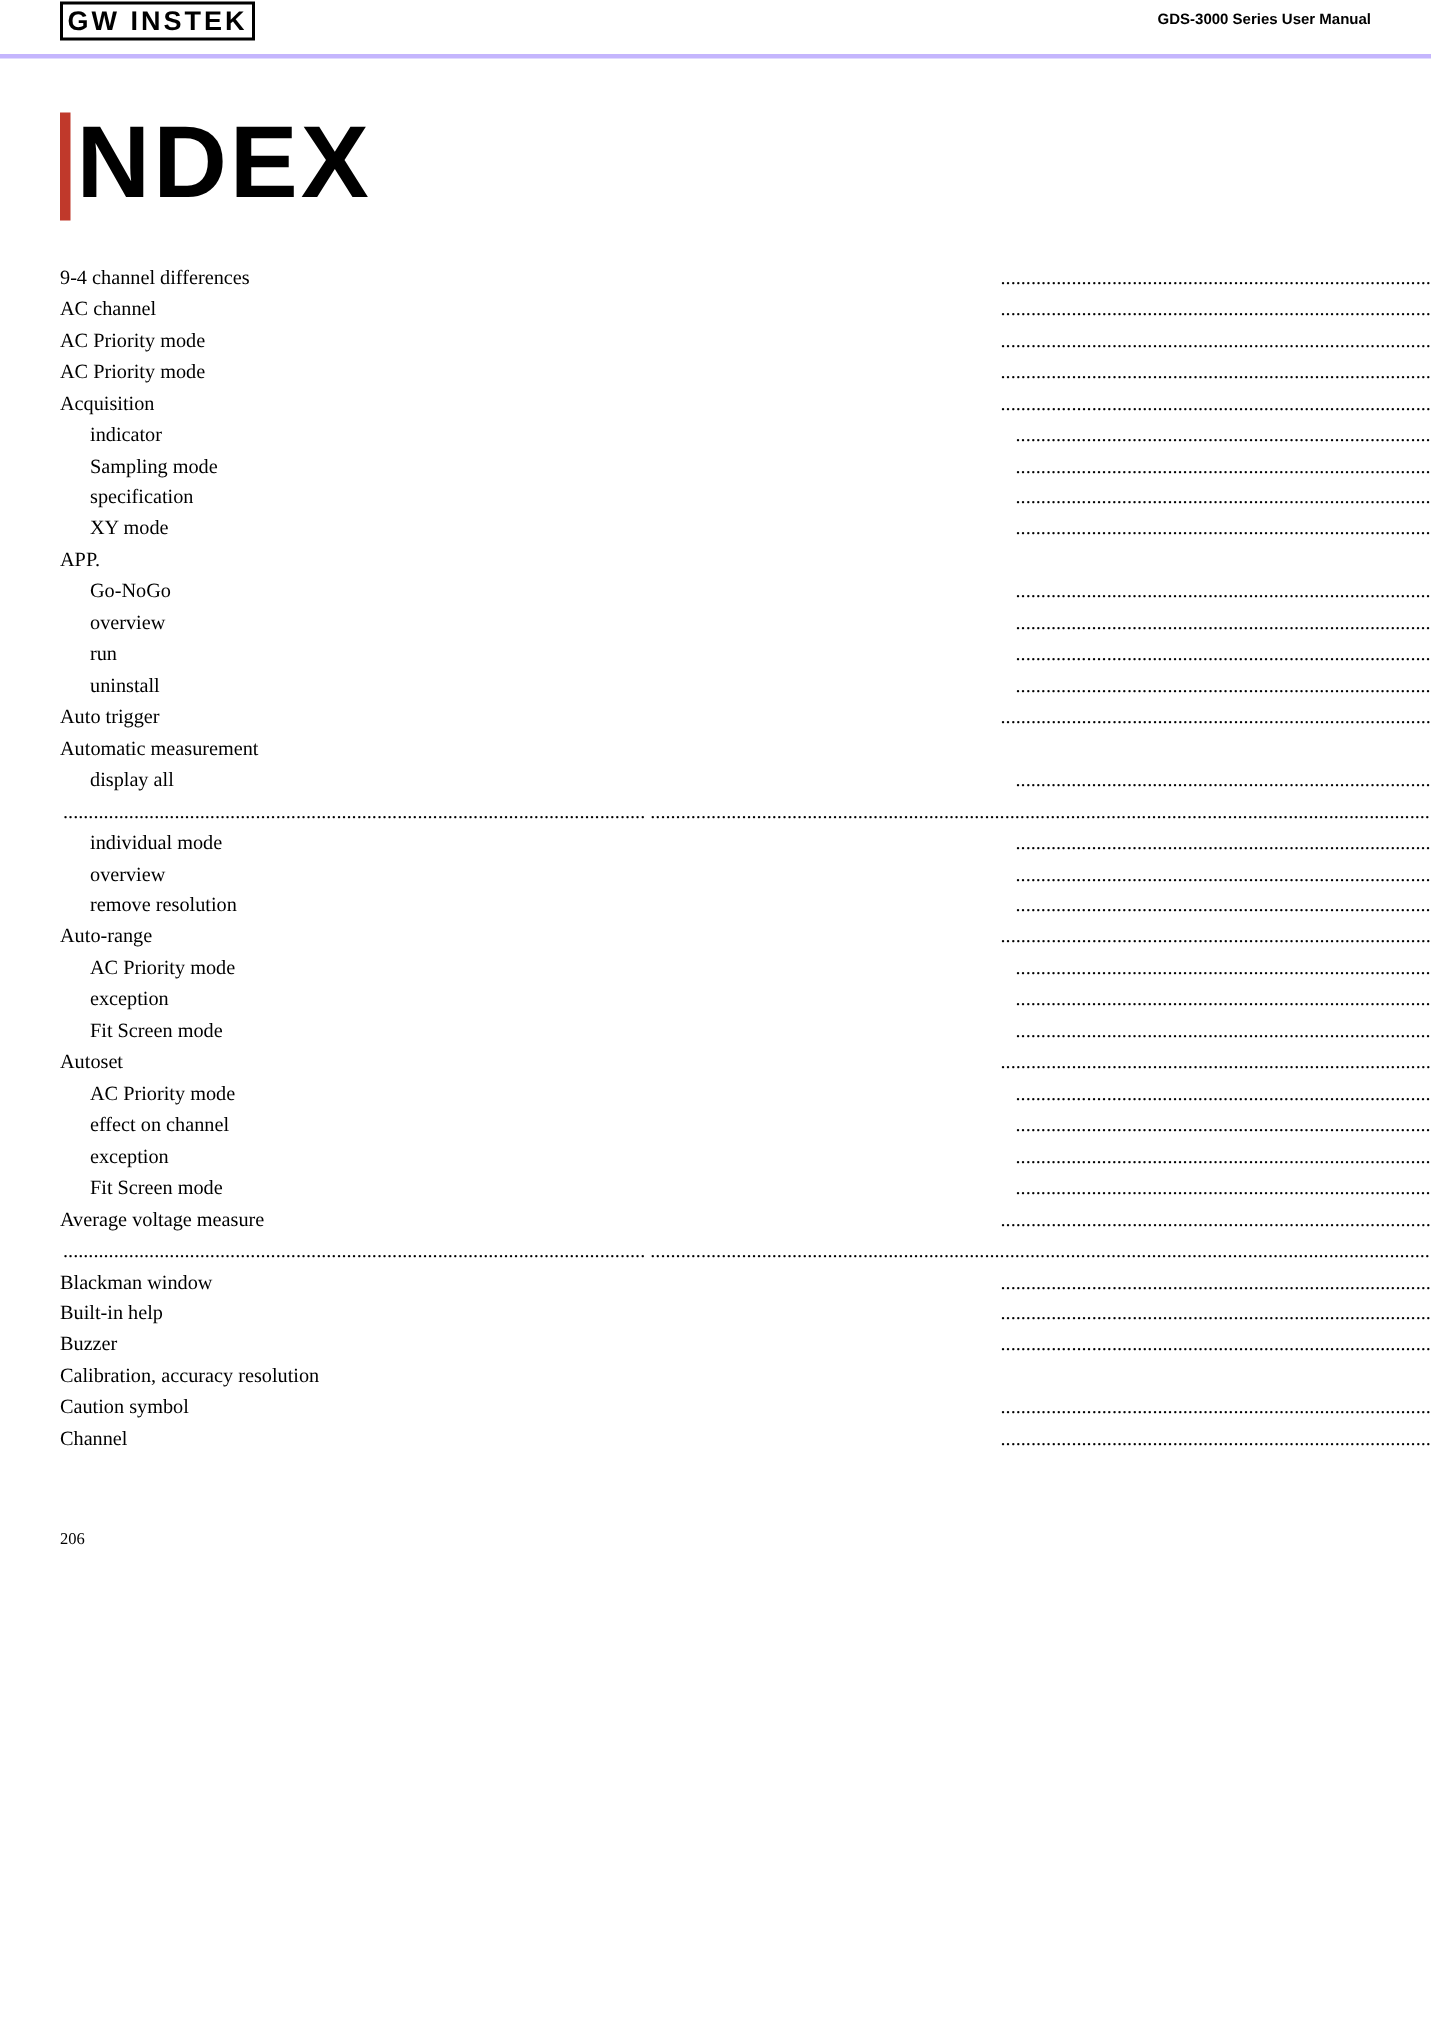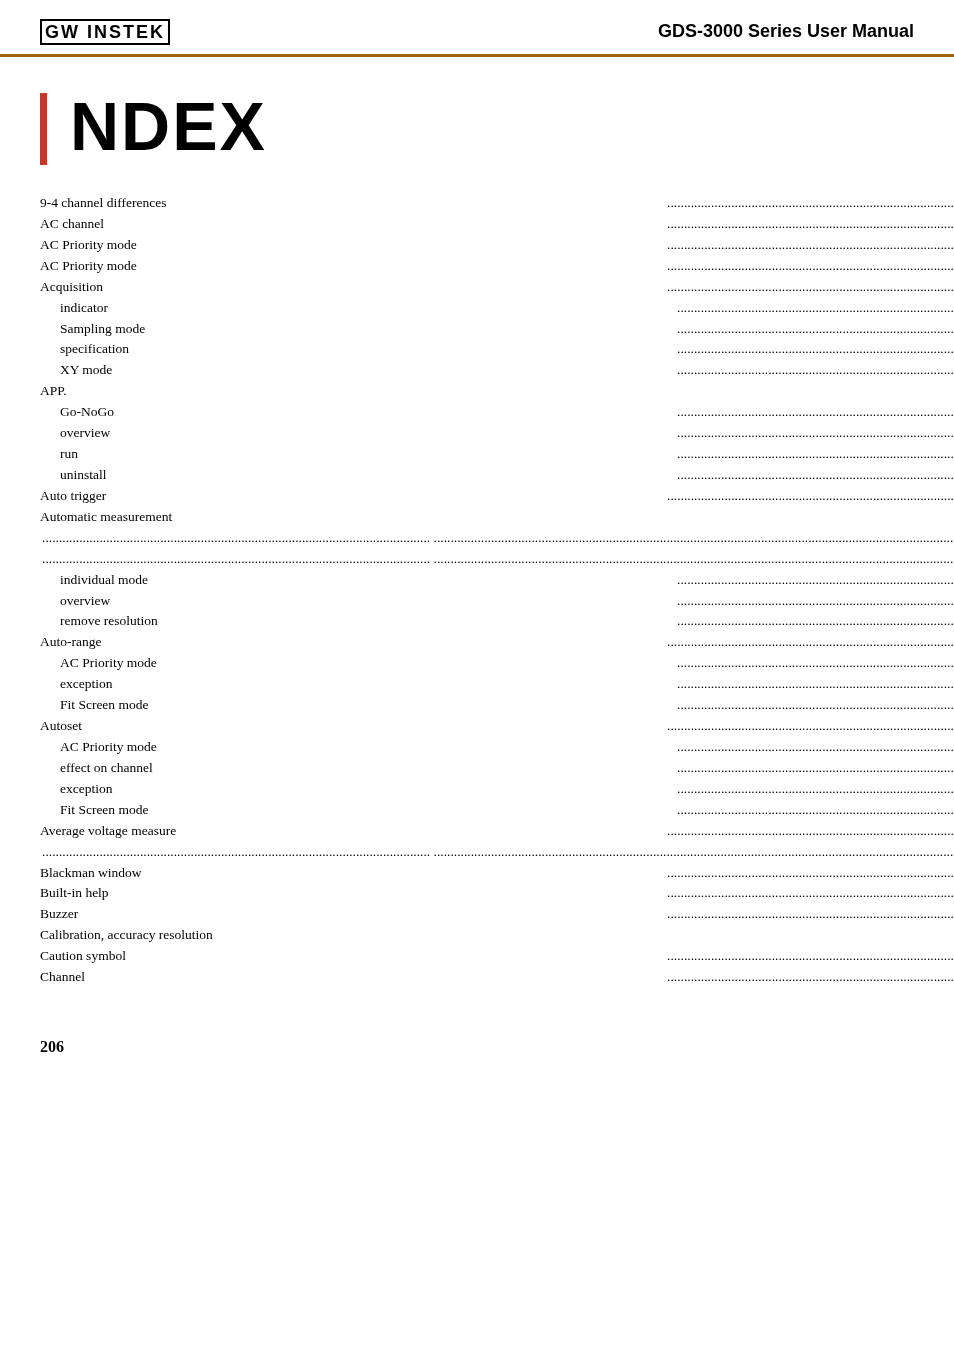--- a/index.html
+++ b/index.html
@@ -9,48 +9,47 @@
       font-size: 14px;
       color: #000;
       width: 954px;
       min-height: 1349px;
     }
 
     .header {
       display: flex;
       justify-content: space-between;
       align-items: center;
-      padding: 18px 40px 10px 40px;
-      border-bottom: 3px solid #a16207;
+      padding: 0 40px 10px 40px;
+      border-bottom: 3px solid #c4b5fd;
     }
 
     .logo {
       font-family: Arial, sans-serif;
       font-weight: 900;
       font-size: 22px;
       letter-spacing: 2px;
       color: #000;
     }
 
     .manual-title {
       font-family: Arial, sans-serif;
-      font-size: 18px;
+      font-size: 10px;
       font-weight: bold;
       color: #000;
     }
 
     .page-content {
       padding: 30px 40px 40px 40px;
     }
 
     .index-title {
       display: flex;
       align-items: flex-start;
       margin-bottom: 28px;
-      gap: 19px;
     }
     .index-bar {
       width: 7px;
       height: 72px;
       background: #c0392b;
       margin-right: 4px;
       margin-top: 6px;
     }
     .index-word {
       font-family: Arial, sans-serif;
@@ -79,22 +78,22 @@
     .index-entry .entry-name {
       flex: 1;
     }
 
     .indent1 {
       padding-left: 20px;
     }
 
     .page-footer {
       padding: 10px 40px;
-      font-weight: bold;
-      font-size: 16px;
+      font-weight: normal;
+      font-size: 11px;
     }
 
     .dots {
       flex: 1;
       overflow: hidden;
       white-space: nowrap;
       padding: 0 2px;
     }
     .dots::after {
       content: ' ....................................................................................................................................................................................................................................';
@@ -179,20 +178,21 @@
           <span class="dots" style="flex: 1 1 0%; overflow: hidden; display: inline-block; vertical-align: baseline; font-size: 13.5px; letter-spacing: 0px; white-space: nowrap;">...................................................................................................................</span>
         </div>
         <div class="index-entry">
           <span class="entry-name ">Auto trigger</span>
           <span class="dots" style="flex: 1 1 0%; overflow: hidden; display: inline-block; vertical-align: baseline; font-size: 13.5px; letter-spacing: 0px; white-space: nowrap;">...................................................................................................................</span>
         </div>
         <div class="index-entry">
           <span class="entry-name ">Automatic measurement</span>
         </div>
         <div class="index-entry">
+          <span class="entry-name indent1">display all</span>
           <span class="dots" style="flex: 1 1 0%; overflow: hidden; display: inline-block; vertical-align: baseline; font-size: 13.5px; letter-spacing: 0px; white-space: nowrap;">...................................................................................................................</span>
         </div>
         <div class="index-entry">
           <span class="dots" style="flex: 1 1 0%; overflow: hidden; display: inline-block; vertical-align: baseline; font-size: 13.5px; letter-spacing: 0px; white-space: nowrap;">...................................................................................................................</span>
         </div>
         <div class="index-entry">
           <span class="entry-name indent1">individual mode</span>
           <span class="dots" style="flex: 1 1 0%; overflow: hidden; display: inline-block; vertical-align: baseline; font-size: 13.5px; letter-spacing: 0px; white-space: nowrap;">...................................................................................................................</span>
         </div>
         <div class="index-entry">

